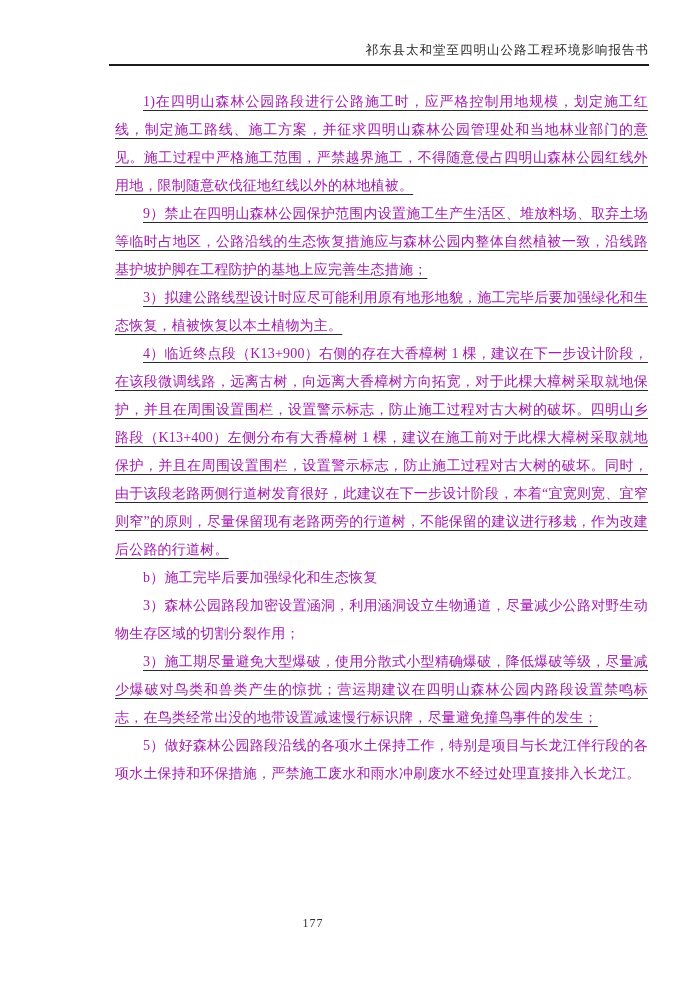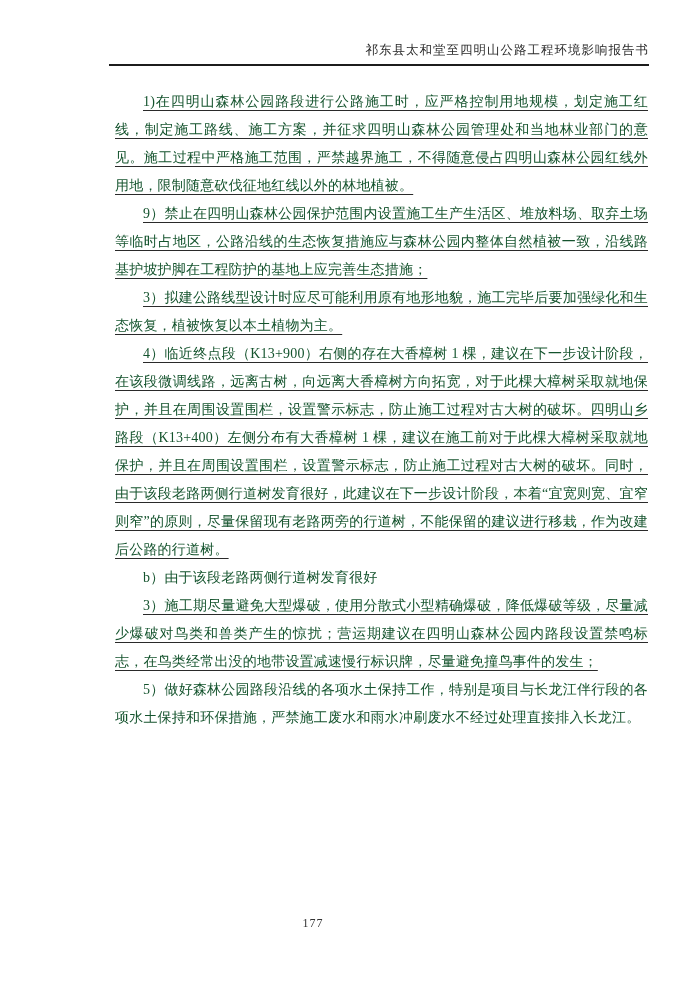--- a/index.html
+++ b/index.html
@@ -40,21 +40,21 @@
     top: 88px;
     left: 92px;
     right: 75px;
   }
   .content p {
     font-size: 14px;
     line-height: 28px;
     text-align: justify;
     text-indent: 2em;
     letter-spacing: 0.2px;
-    color: #14532d;
+    color: #a21caf;
   }
   .content p.underlined {
     text-decoration: underline;
     text-decoration-thickness: 1px;
     text-underline-offset: 4px;
     text-decoration-color: #2a2a2a;
   }
   .footer {
     position: absolute;
     top: 916px;
@@ -73,20 +73,21 @@
 
   <div class="header">祁东县太和堂至四明山公路工程环境影响报告书</div>
 
   <div class="header-rule"></div>
 
   <div class="content">
     <p class="underlined">1)在四明山森林公园路段进行公路施工时，应严格控制用地规模，划定施工红线，制定施工路线、施工方案，并征求四明山森林公园管理处和当地林业部门的意见。施工过程中严格施工范围，严禁越界施工，不得随意侵占四明山森林公园红线外用地，限制随意砍伐征地红线以外的林地植被。</p>
     <p class="underlined">9）禁止在四明山森林公园保护范围内设置施工生产生活区、堆放料场、取弃土场等临时占地区，公路沿线的生态恢复措施应与森林公园内整体自然植被一致，沿线路基护坡护脚在工程防护的基地上应完善生态措施；</p>
     <p class="underlined">3）拟建公路线型设计时应尽可能利用原有地形地貌，施工完毕后要加强绿化和生态恢复，植被恢复以本土植物为主。</p>
     <p class="underlined">4）临近终点段（K13+900）右侧的存在大香樟树 1 棵，建议在下一步设计阶段，在该段微调线路，远离古树，向远离大香樟树方向拓宽，对于此棵大樟树采取就地保护，并且在周围设置围栏，设置警示标志，防止施工过程对古大树的破坏。四明山乡路段（K13+400）左侧分布有大香樟树 1 棵，建议在施工前对于此棵大樟树采取就地保护，并且在周围设置围栏，设置警示标志，防止施工过程对古大树的破坏。同时，由于该段老路两侧行道树发育很好，此建议在下一步设计阶段，本着“宜宽则宽、宜窄则窄”的原则，尽量保留现有老路两旁的行道树，不能保留的建议进行移栽，作为改建后公路的行道树。</p>
-    <p>b）由于该段老路两侧行道树发育很好</p>
+    <p>b）施工完毕后要加强绿化和生态恢复</p>
+    <p>3）森林公园路段加密设置涵洞，利用涵洞设立生物通道，尽量减少公路对野生动物生存区域的切割分裂作用；</p>
     <p class="underlined">3）施工期尽量避免大型爆破，使用分散式小型精确爆破，降低爆破等级，尽量减少爆破对鸟类和兽类产生的惊扰；营运期建议在四明山森林公园内路段设置禁鸣标志，在鸟类经常出没的地带设置减速慢行标识牌，尽量避免撞鸟事件的发生；</p>
     <p>5）做好森林公园路段沿线的各项水土保持工作，特别是项目与长龙江伴行段的各项水土保持和环保措施，严禁施工废水和雨水冲刷废水不经过处理直接排入长龙江。</p>
   </div>
 
   <div class="footer">177</div>
 
 </div>
 
 </body></html>

